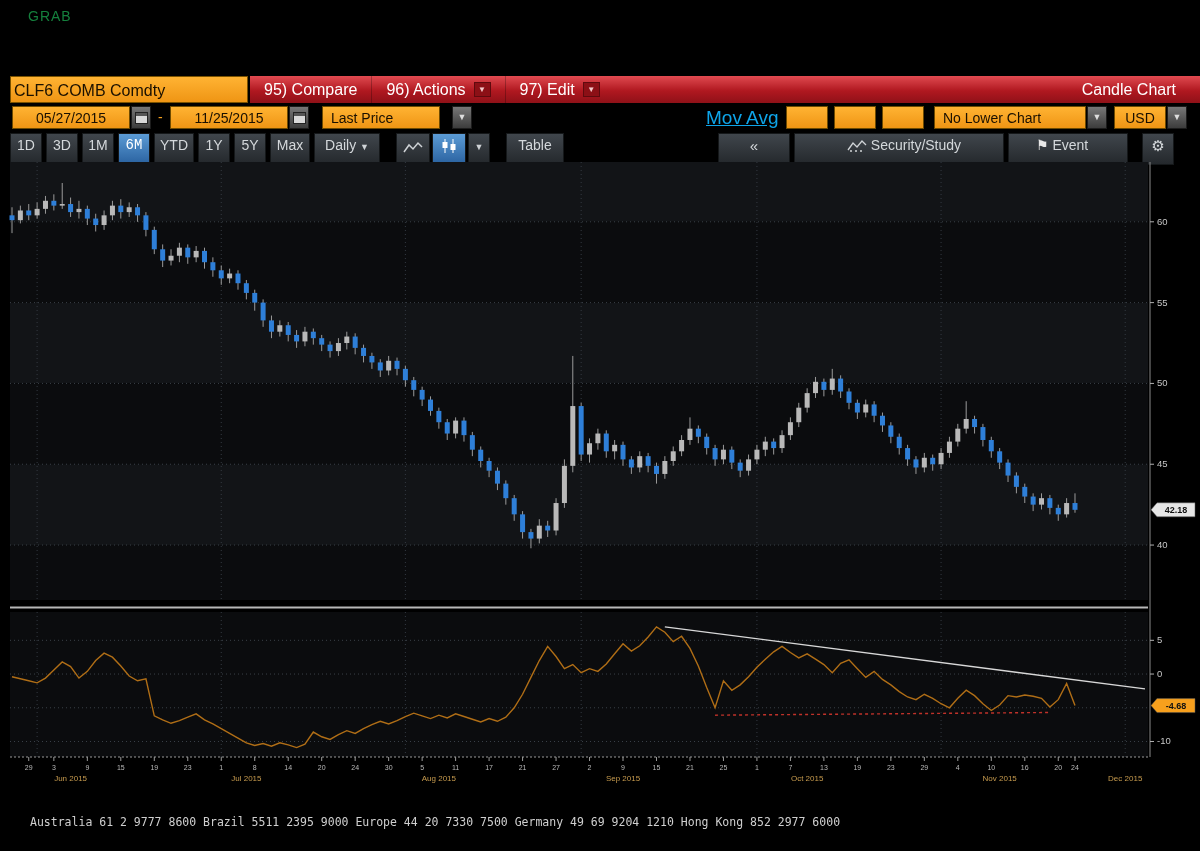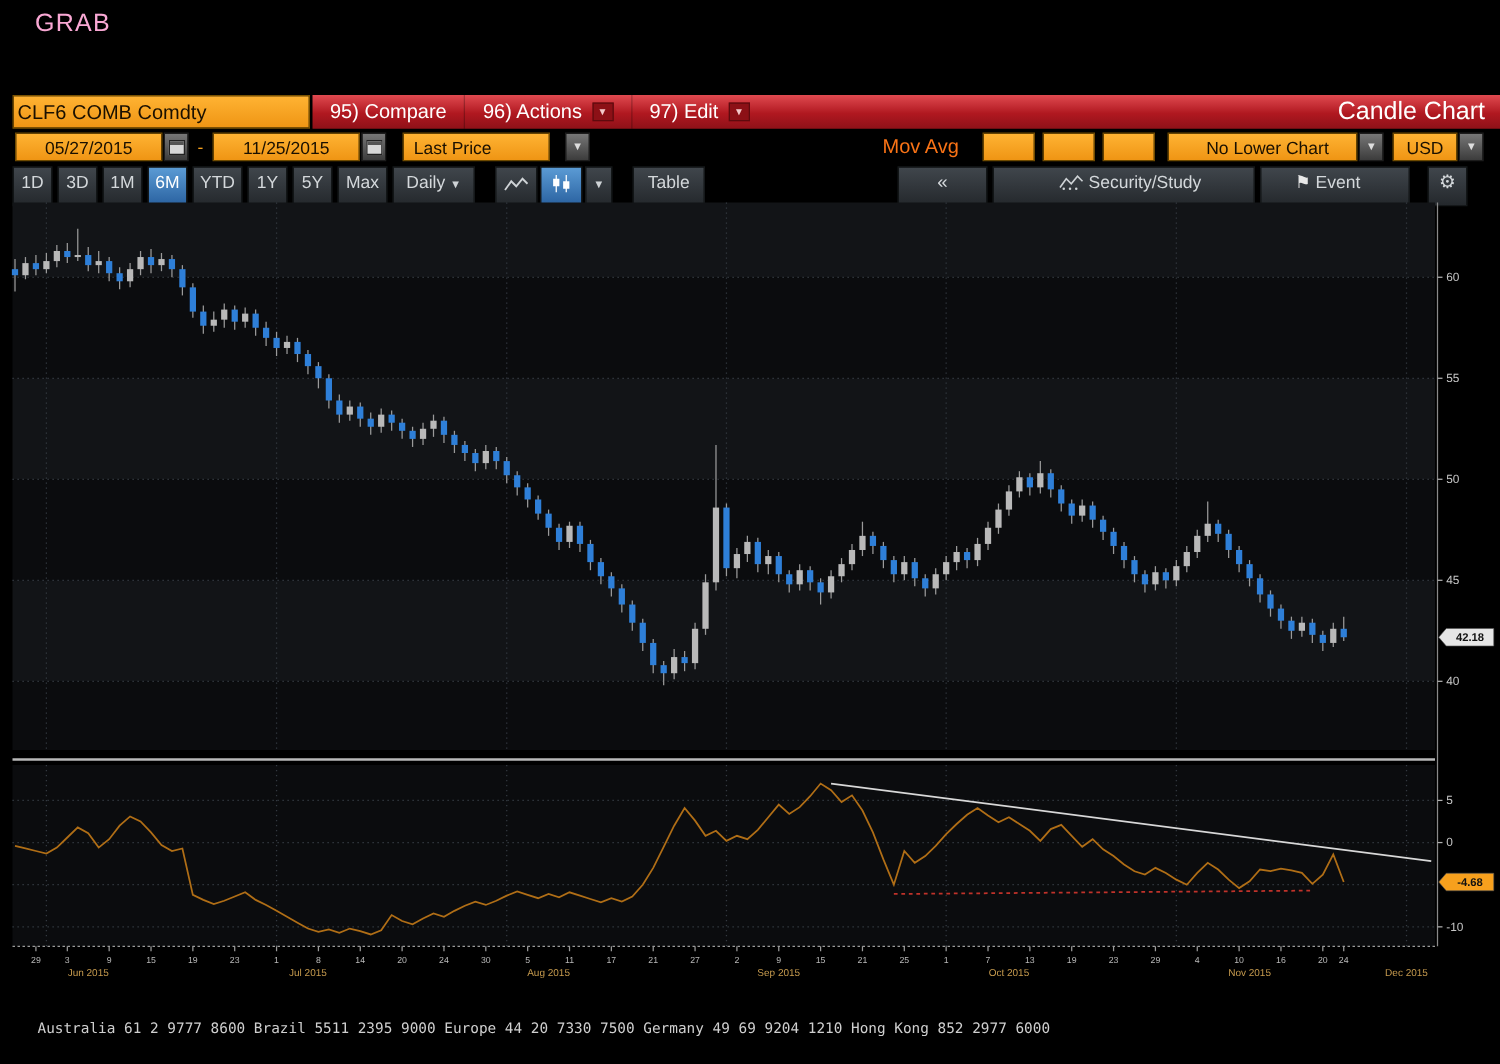--- a/index.html
+++ b/index.html
@@ -1,47 +1,47 @@
 <!DOCTYPE html>
 <html><head>
 <meta charset="utf-8">
 <style>
   html,body{margin:0;padding:0;background:#000;}
   body{width:1200px;height:851px;position:relative;overflow:hidden;
        font-family:"Liberation Sans",sans-serif;-webkit-font-smoothing:none;}
   .abs{position:absolute;}
   
-  #grab{left:28px;top:8px;color:#f9a8d4;font-size:20px;letter-spacing:1px;}
+  #grab{left:28px;top:8px;color:#15803d;font-size:14px;letter-spacing:1px;}
   
   #row1{left:0;top:76px;width:1200px;height:28px;}
   .sec-box{left:10px;top:0;width:238px;height:27px;background:linear-gradient(#ffb333,#ef9514);
            color:#1a1000;font-size:16px;line-height:27px;padding-left:3px;box-sizing:border-box;
            border:1px solid #7a5200;}
   .redbar{left:250px;top:0;width:950px;height:27px;background:linear-gradient(#e04a50,#b01820 55%,#8f1118);
           display:flex;align-items:center;}
   .redbtn{color:#fff;font-size:16px;padding:0 14px;height:27px;line-height:27px;cursor:default;
           border-right:1px solid rgba(0,0,0,.25);display:flex;align-items:center;gap:8px;}
   .red-dd{width:15px;height:13px;background:#8c1016;color:#f3c9ca;font-size:8px;line-height:13px;
           text-align:center;border:1px solid #5f0a0e;}
-  .chart-type{margin-left:auto;color:#fff;font-size:20px;padding-right:12px;}
+  .chart-type{margin-left:auto;color:#fff;font-size:16px;padding-right:24px;}
   
   #row2{left:0;top:106px;width:1200px;height:25px;}
   .amber{background:linear-gradient(#ffb333,#ef9514);color:#1a1000;border:1px solid #6e4a00;
          height:23px;line-height:23px;font-size:14px;text-align:center;box-sizing:border-box;}
   .graybtn{background:linear-gradient(#777,#3c3c3c);border:1px solid #1c1c1c;height:23px;width:20px;
            box-sizing:border-box;color:#ddd;font-size:9px;text-align:center;line-height:21px;}
   .cal{display:block;margin:5px auto 0;width:11px;height:10px;background:#d8d8d8;border:1px solid #222;}
   .cal i{display:block;height:3px;background:#555;}
   .dash{color:#f5a01e;font-size:14px;line-height:23px;}
-  .movavg{color:#f97316;font-size:16px;line-height:23px;}
+  .movavg{color:#0ea5e9;font-size:19px;line-height:23px;text-decoration:underline;}
   
   #row3{left:0;top:133px;width:1200px;height:25px;}
   .tbtn{background:linear-gradient(#40464c,#24282c);border:1px solid #15181a;color:#d4d8db;
         font-size:14px;height:32px;line-height:23px;text-align:center;box-sizing:border-box;}
-  .tbtn.sel{background:linear-gradient(#5b9bd5,#2a62a0);color:#fff;}
+  .tbtn.sel{background:linear-gradient(#5b9bd5,#2a62a0);color:#fff;font-family:Liberation Mono, monospace;}
   .tbtn .dd{font-size:9px;color:#cfd3d6;}
   svg text{font-family:"Liberation Sans",sans-serif;}
   #chart-svg{left:0;top:0;}
   
   #footer{left:30px;top:789px;color:#cfcfcf;font-family:"DejaVu Sans Mono",monospace;
           font-size:11.5px;line-height:13.5px;white-space:pre;}
 </style>
 </head>
 <body>
 
@@ -78,21 +78,21 @@
       <span class="cal">
         <i></i>
       </span>
     </div>
   <div class="abs amber" style="left:322px;width:118px;text-align:left;padding-left:8px">Last Price</div>
   <div class="abs graybtn" style="left:452px">▼</div>
   <div class="abs movavg" style="left:706px">Mov Avg</div>
   <div class="abs amber" style="left:786px;width:42px"></div>
   <div class="abs amber" style="left:834px;width:42px"></div>
   <div class="abs amber" style="left:882px;width:42px"></div>
-  <div class="abs amber" style="left:934px;width:152px;text-align:center;padding-left:8px">No Lower Chart</div>
+  <div class="abs amber" style="left:934px;width:152px;text-align:left;padding-left:8px">No Lower Chart</div>
   <div class="abs graybtn" style="left:1087px">▼</div>
   <div class="abs amber" style="left:1114px;width:52px">USD</div>
   <div class="abs graybtn" style="left:1167px">▼</div>
 </div>
 
 <div id="row3" class="abs">
   <div class="abs tbtn" style="left:10px;width:32px">1D</div>
   <div class="abs tbtn" style="left:46px;width:32px">3D</div>
   <div class="abs tbtn" style="left:82px;width:32px">1M</div>
   <div class="abs tbtn sel" style="left:118px;width:32px">6M</div>

